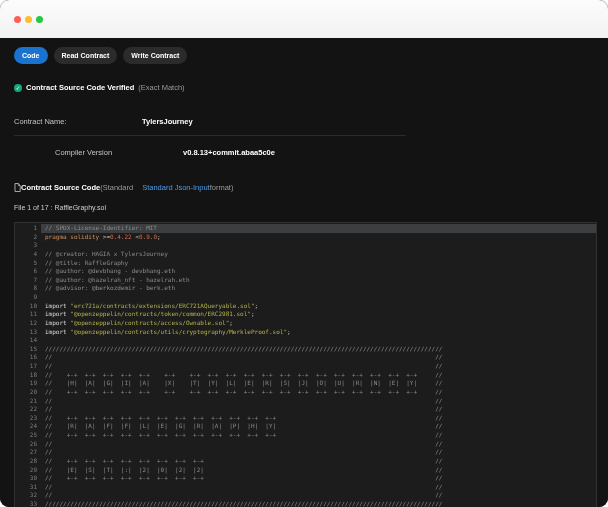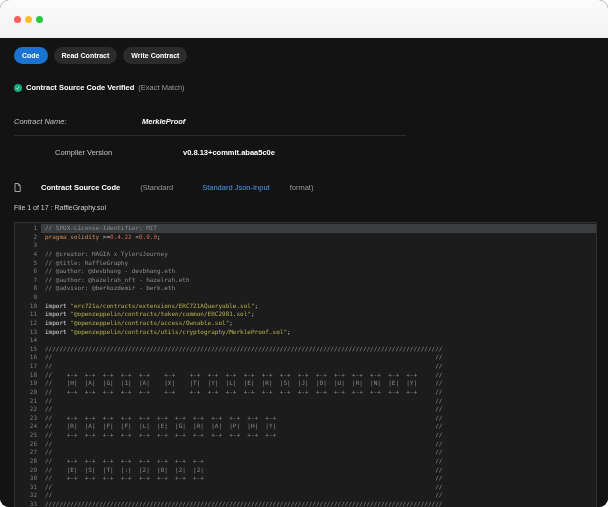--- a/index.html
+++ b/index.html
@@ -34,29 +34,29 @@
   .check {
     width:8px; height:8px; border-radius:50%; background:var(--verified_green);
     color:#fff; font-size:5.5px; line-height:8.5px; text-align:center; flex:none;
   }
   .v-title { color:#ffffff; font-weight:bold; }
   .v-suffix { color:#9a9a9a;text-align:right; }
 
   .col-left  { position:absolute; left:14px;  top:70px; width:392px; }
   .col-right { position:absolute; left:425px; top:70px; width:183px; }
   .drow { display:flex; align-items:center; font-size:7.5px; }
-  .drow.r1 { height:27px;font-style:italic; }
+  .drow.r1 { height:27px; }
   .drow.r2 { height:33px;margin-left:41px; }
   .lbl { color:#c3c3c3; flex:none; }
   .col-left .lbl { width:128px; }
   .col-right .lbl { width:130px; }
   .val { color:#ffffff; font-weight:bold; white-space:nowrap; }
   .dsep { height:1px; background:#2c2c2c; }
 
-  .src-head { position:absolute; left:14px; top:145px; display:flex; align-items:center; gap:20px; font-size:7.5px; color:#9a9a9a; }
+  .src-head { position:absolute; left:14px; top:145px; display:flex; align-items:center; gap:0; font-size:7.5px; color:#9a9a9a; }
   .src-title { color:#ffffff; font-weight:bold; }
   .link { color:var(--link_blue); text-decoration:none; cursor:pointer;margin-left:9px; }
   .doc-icon { display:inline-flex; }
 
   .file-info { position:absolute; left:14px; top:166px; font-size:7px; color:#cfcfcf; }
 
   .codebox {
     position:absolute; left:14px; right:11px; top:184px; bottom:-2px;
     background:#1c1c1c; border:1px solid #303030; border-bottom:none;
     overflow:hidden; font-family:"DejaVu Sans Mono", monospace; font-size:6px;
@@ -96,21 +96,21 @@
 
     <div class="verified">
       <span class="check">✓</span>
       <span class="v-title">Contract Source Code Verified</span>
       <span class="v-suffix">(Exact Match)</span>
     </div>
 
     <div class="col-left">
       <div class="drow r1">
         <span class="lbl">Contract Name:</span>
-        <span class="val">MerkleProof</span>
+        <span class="val">TylersJourney</span>
       </div>
       <div class="dsep"></div>
       <div class="drow r2">
         <span class="lbl">Compiler Version</span>
         <span class="val">v0.8.13+commit.abaa5c0e</span>
       </div>
     </div>
 
 
     <div class="src-head">

